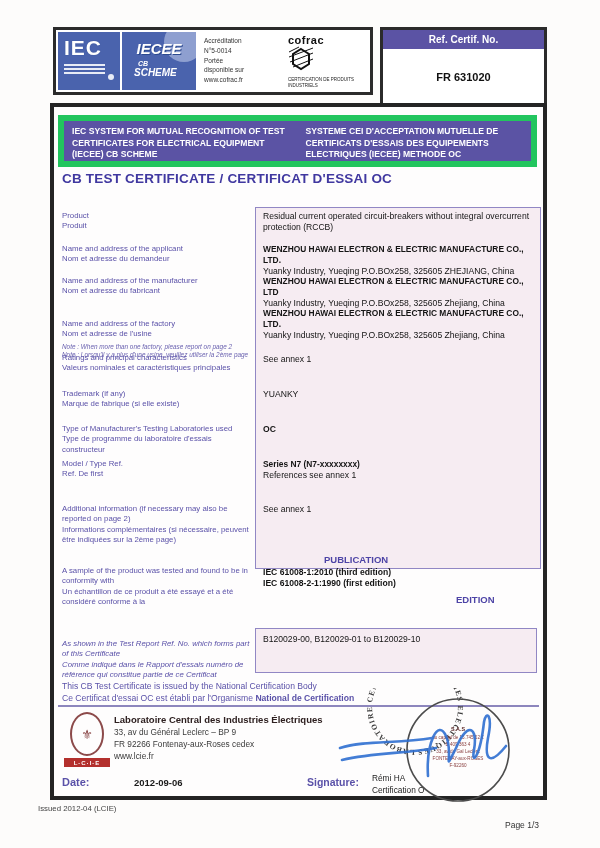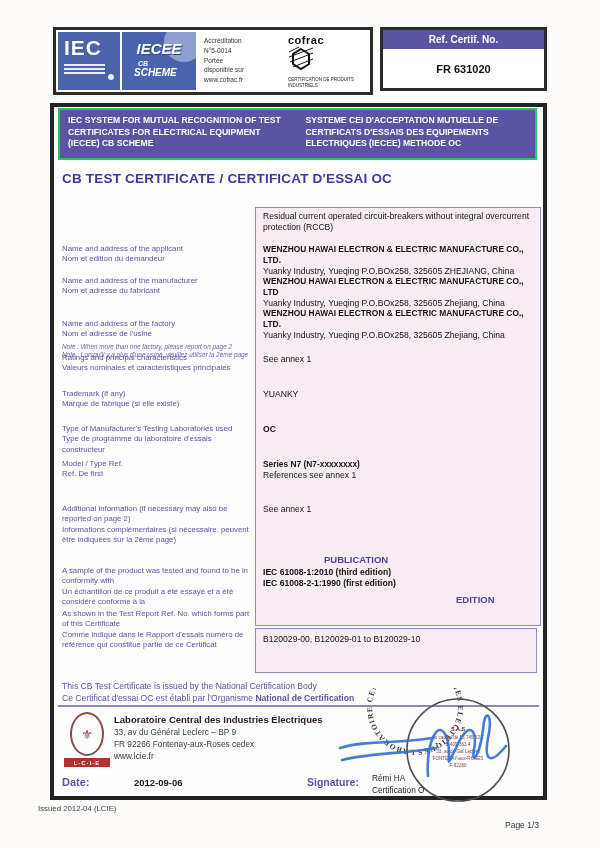--- a/index.html
+++ b/index.html
@@ -1,49 +1,49 @@
 <!DOCTYPE html>
 <html><head>
 <meta charset="utf-8">
 <style>
   html,body{margin:0;padding:0;background:#f4f3f1;}
   .page{position:relative;width:600px;height:848px;background:#fdfcfb;font-family:"Liberation Sans",sans-serif;overflow:hidden;}
 
   
   .hdr-box{position:absolute;border:3px solid #2b2b2b;background:#fff;box-sizing:border-box;}
   .logos{left:53px;top:27px;width:320px;height:68px;display:flex;align-items:stretch;}
-  .refbox{left:380px;top:27px;width:167px;height:64px;display:flex;flex-direction:column;}
+  .refbox{left:380px;top:27px;width:167px;height:80px;display:flex;flex-direction:column;}
   .ref-band{background:#5b53a4;color:#fff;font-size:10px;font-weight:bold;text-align:center;padding:4px 0;}
   .ref-val{flex:1;display:flex;align-items:center;justify-content:center;font-size:11px;font-weight:bold;color:#111;}
 
   .iec-logo{width:62px;background:#4a63ad;margin:2px;padding:4px 4px 2px 6px;position:relative;box-sizing:border-box;}
   .iec-txt{color:#fff;font-weight:bold;font-size:21px;letter-spacing:1px;text-shadow:0 0 1px #2c4a8f;}
   .iec-lines{margin-top:4px;}
   .iec-lines div{height:2px;background:#e8ecf6;margin:2px 0;width:78%;}
   .iec-dot{position:absolute;right:6px;bottom:10px;width:6px;height:6px;border-radius:50%;background:#e8ecf6;}
   .iecee-logo{width:74px;background:#4a63ad;margin:2px 2px 2px 0;position:relative;box-sizing:border-box;padding-top:8px;text-align:center;overflow:hidden;}
   .iecee-sphere{position:absolute;right:-8px;top:-10px;width:40px;height:40px;border-radius:50%;background:#c6d2ec;opacity:.55;}
   .iecee-main{position:relative;color:#fff;font-style:italic;font-weight:bold;font-size:15px;text-shadow:1px 1px 0 #2c4a8f;}
   .iecee-sub1{position:relative;color:#fff;font-style:italic;font-weight:bold;font-size:7px;text-align:left;padding-left:16px;margin-top:3px;}
   .iecee-sub2{position:relative;color:#fff;font-style:italic;font-weight:bold;font-size:10px;text-align:left;padding-left:12px;}
   .accred{width:84px;padding:6px 2px 0 6px;font-size:6.5px;color:#333;line-height:1.5;box-sizing:border-box;}
   .cofrac{width:88px;padding:4px 2px 0 6px;box-sizing:border-box;text-align:left;}
   .cofrac-name{font-weight:bold;font-size:11px;color:#111;letter-spacing:.5px;}
   .cofrac-sub{font-size:4.5px;color:#222;line-height:1.3;margin-top:1px;text-transform:uppercase;}
 
   
   .frame{position:absolute;left:50px;top:103px;width:497px;height:697px;border:4px solid #242424;background:#fefdfd;box-sizing:border-box;}
-  .banner{position:absolute;left:4px;top:1px;width:479px;height:52px;background:#5b53a4;border:2px solid #22c55e;box-sizing:border-box;display:flex;color:#fff;font-size:8.6px;font-weight:bold;line-height:1.35;}
+  .banner{position:absolute;left:4px;top:8px;width:479px;height:52px;background:#5b53a4;border:6px solid #22c55e;box-sizing:border-box;display:flex;color:#fff;font-size:8.6px;font-weight:bold;line-height:1.35;}
   .banner > div{width:50%;padding:5px 8px;box-sizing:border-box;}
   .cert-title{position:absolute;left:8px;top:64px;font-size:13.5px;font-weight:bold;color:#4038a0;letter-spacing:.2px;}
 
   .lbl{position:absolute;left:8px;width:192px;color:#5a51a8;font-size:7.8px;line-height:1.32;}
   .lbl .note{font-style:italic;font-size:6.4px;margin-top:3px;line-height:1.35;color:#6a62b0;}
 
-  .panel{position:absolute;left:201px;top:100px;width:286px;height:419px;background:#f6ecf2;border:1px solid #9187c4;box-sizing:border-box;}
+  .panel{position:absolute;left:201px;top:100px;width:286px;height:362px;background:#f6ecf2;border:1px solid #9187c4;box-sizing:border-box;}
   .pv{position:absolute;left:7px;right:5px;font-size:8.6px;color:#141414;line-height:1.3;}
   .pv b{font-size:8.4px;}
   .pubhdr{position:absolute;font-size:9.5px;font-weight:bold;color:#4d44a6;}
   .report-box{position:absolute;left:201px;top:521px;width:282px;height:45px;background:#f6ecf2;border:1px solid #9187c4;box-sizing:border-box;font-size:8.6px;color:#141414;padding:5px 7px;}
 
   .issuedby{position:absolute;left:8px;top:573px;font-size:8.6px;color:#5a51a8;line-height:1.4;}
   .rule{position:absolute;left:4px;top:598px;width:481px;height:2px;background:#8d86bd;}
 
   
   .lcie-logo{position:absolute;left:10px;top:605px;width:46px;text-align:center;}
@@ -110,23 +110,27 @@
 
   <div class="frame">
 
     <div class="banner">
       <div>IEC SYSTEM FOR MUTUAL RECOGNITION OF TEST CERTIFICATES FOR ELECTRICAL EQUIPMENT (IECEE) CB SCHEME</div>
       <div>SYSTEME CEI D'ACCEPTATION MUTUELLE DE CERTIFICATS D'ESSAIS DES EQUIPEMENTS ELECTRIQUES (IECEE) METHODE OC</div>
     </div>
 
     <div class="cert-title">CB TEST CERTIFICATE  /  CERTIFICAT D'ESSAI OC</div>
 
+    <div class="lbl" style="top:104px;">
+      <div>Product</div>
+      <div>Produit</div>
+    </div>
     <div class="lbl" style="top:137px;">
       <div>Name and address of the applicant</div>
-      <div>Nom et edition du demandeur</div>
+      <div>Nom et adresse du demandeur</div>
     </div>
     <div class="lbl" style="top:169px;">
       <div>Name and address of the manufacturer</div>
       <div>Nom et adresse du fabricant</div>
     </div>
     <div class="lbl" style="top:212px;">
       <div>Name and address of the factory</div>
       <div>Nom et adresse de l'usine</div>
       <div class="note">
         <div>Note : When more than one factory, please report on page 2</div>
@@ -150,21 +154,21 @@
       <div>Ref. De first</div>
     </div>
     <div class="lbl" style="top:397px;">
       <div>Additional information (if necessary may also be reported on page 2)</div>
       <div>Informations complémentaires (si nécessaire, peuvent être indiquées sur la 2ème page)</div>
     </div>
     <div class="lbl" style="top:459px;">
       <div>A sample of the product was tested and found to be in conformity with</div>
       <div>Un échantillon de ce produit a été essayé et a été considéré conforme à la</div>
     </div>
-    <div class="lbl" style="top:502px;">
+    <div class="lbl" style="top:532px;font-style:italic;">
       <div>As shown in the Test Report Ref. No. which forms part of this Certificate</div>
       <div>Comme indiqué dans le Rapport d'essais numéro de référence qui constitue partie de ce Certificat</div>
     </div>
 
     <div class="panel">
       <div class="pv" style="top:3px;">Residual current operated circuit-breakers without integral overcurrent protection (RCCB)</div>
       <div class="pv" style="top:36px;">
         <b>WENZHOU HAWAI ELECTRON &amp; ELECTRIC MANUFACTURE CO., LTD.</b>
         <div>Yuanky Industry, Yueqing   P.O.BOx258, 325605 ZHEJIANG, China</div>
       </div>

